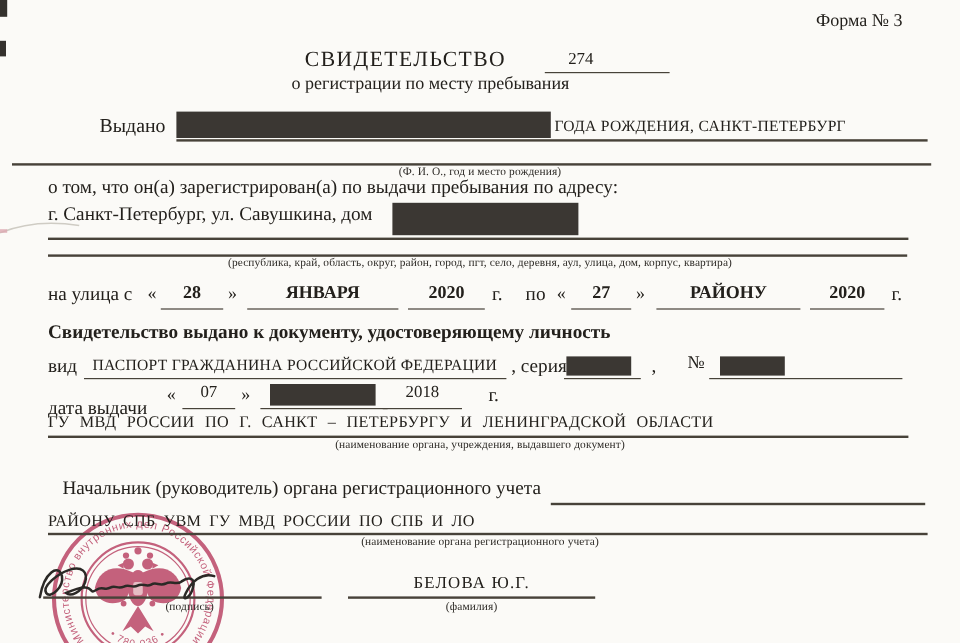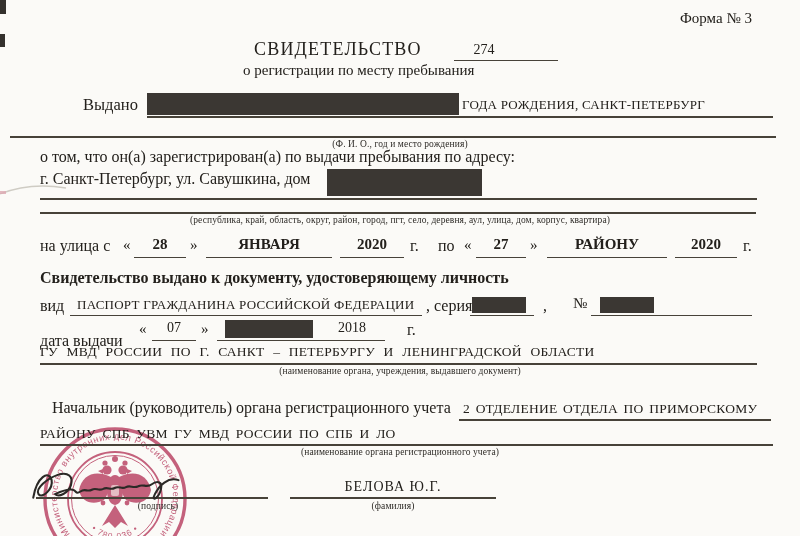--- a/index.html
+++ b/index.html
@@ -96,21 +96,20 @@
     <div class="bar" style="margin:1px 0 0 8px;width:88px;height:18px;"></div>
   </div>
   <div class="abs ublock" style="left:319px;top:320px;width:66px;height:20px;font-size:14px;text-align:center;">2018</div>
   <div class="abs lbl16" style="left:407px;top:321px;">г.</div>
 
   <div class="abs caps" style="left:40px;top:344px;font-size:13.5px;word-spacing:5px;">ГУ МВД РОССИИ ПО Г. САНКТ – ПЕТЕРБУРГУ И ЛЕНИНГРАДСКОЙ ОБЛАСТИ</div>
   <div class="rule" style="left:40px;top:363px;width:717px;"></div>
   <div class="abs cap" style="left:250px;top:366px;width:300px;">(наименование органа, учреждения, выдавшего документ)</div>
 
   <div class="abs lbl16" style="left:52px;top:399px;">Начальник (руководитель) органа регистрационного учета</div>
-  <div class="abs caps" style="left:463px;top:401px;font-size:13.5px;word-spacing:2px;">2 ОТДЕЛЕНИЕ ОТДЕЛА ПО ПРИМОРСКОМУ</div>
   <div class="rule" style="left:459px;top:419px;width:312px;"></div>
   <div class="abs caps" style="left:40px;top:426px;font-size:13.5px;word-spacing:3px;">РАЙОНУ СПБ УВМ ГУ МВД РОССИИ ПО СПБ И ЛО</div>
   <div class="rule" style="left:40px;top:444px;width:733px;"></div>
   <div class="abs cap" style="left:240px;top:447px;width:320px;">(наименование органа регистрационного учета)</div>
 
   <svg width="150" height="150" viewBox="0 0 150 150" style="position:absolute;left:40px;top:424px;z-index:1;mix-blend-mode:multiply;opacity:.88;">
     <g fill="none" stroke="#bf4d6e">
       <circle cx="75" cy="75" r="70" stroke-width="3.4"></circle>
       <circle cx="75" cy="75" r="47" stroke-width="1.8"></circle>
       <circle cx="75" cy="75" r="43.5" stroke-width="1"></circle>

